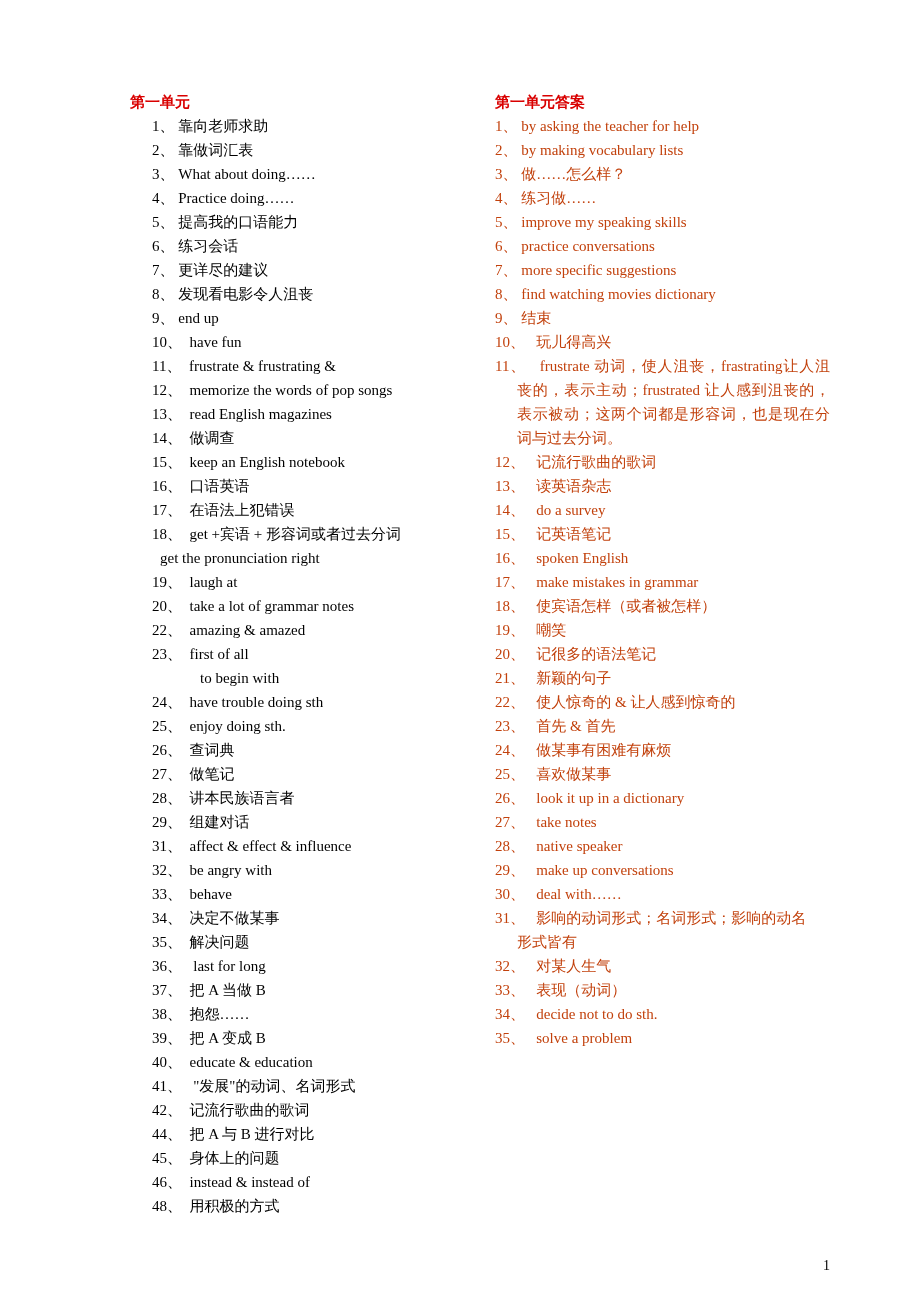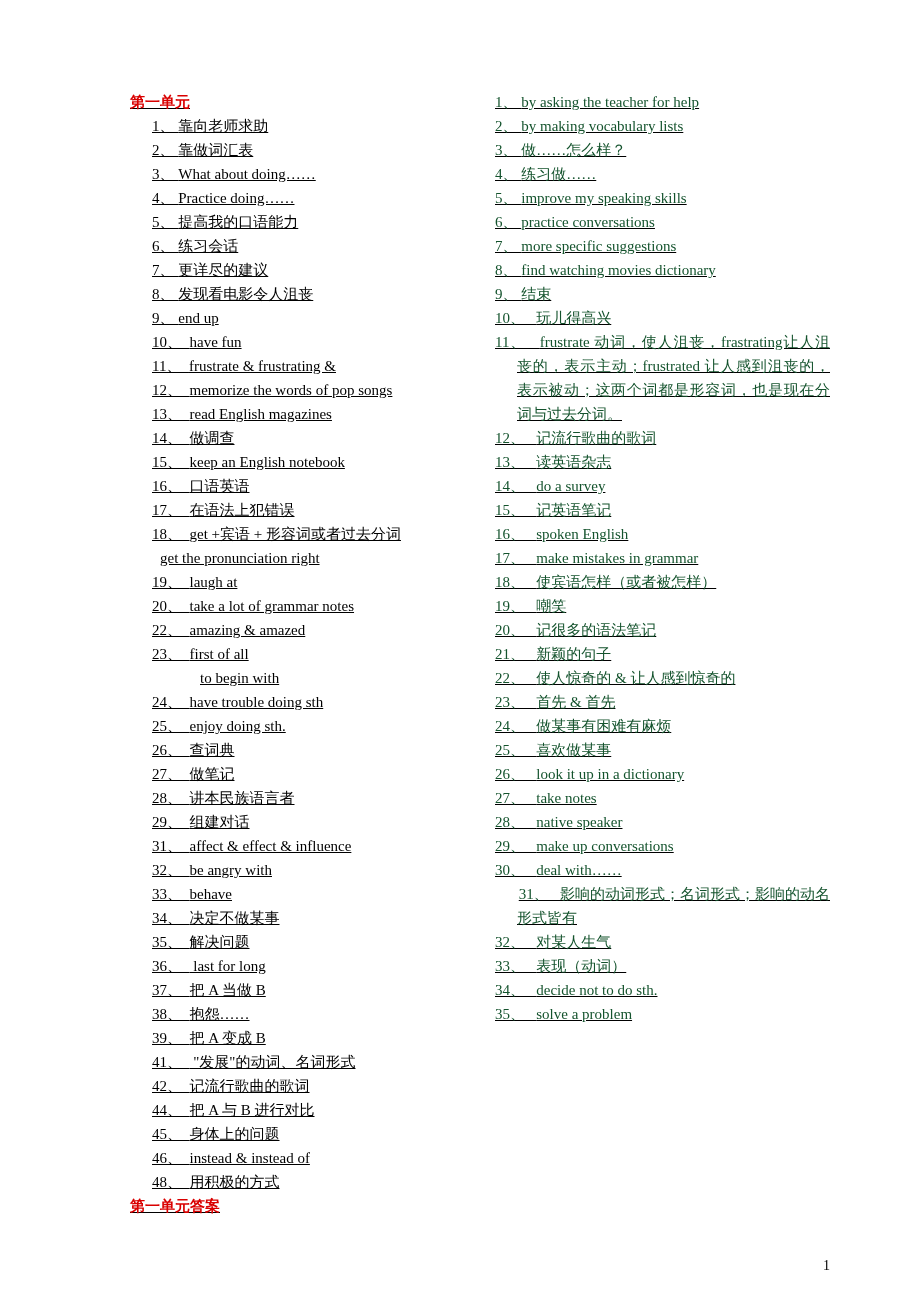--- a/index.html
+++ b/index.html
@@ -10,21 +10,20 @@
     font-size: 15px;
     line-height: 1.6;
     color: #000;
   }
   .page {
     width: 920px;
     height: 1302px;
     position: relative;
     padding: 90px 90px 0 130px;
     box-sizing: border-box;
-    text-decoration: underline;
   }
   .columns {
     column-count: 2;
     column-gap: 30px;
     column-fill: auto;
     height: 1150px;
   }
   .heading {
     color: #d90000;
     font-weight: bold;
@@ -34,32 +33,32 @@
     text-indent: -0px;
   }
   .item-pad {
     padding-left: 48px;
     text-indent: 0;
   }
   .sub {
     padding-left: 70px;
   }
   .ans {
-    color: #14532d;
+    color: #c2410c;
   }
   .pagenum {
     position: absolute;
     right: 90px;
     bottom: 25px;
     font-size: 14px;
     color: #000;
   }
   .block { margin-bottom: 0; }
   .jus { text-align: justify; }
-  .nowrap { white-space: nowrap; text-align: right; }
+  .nowrap { white-space: nowrap; }
 </style>
 </head>
 <body>
 
 <div class="page">
   <div class="columns">
 
     <div class="heading">第一单元</div>
 
     <div class="block">
@@ -95,20 +94,21 @@
       <div class="item">29、&nbsp;&nbsp;<span>组建对话</span></div>
       <div class="item">31、&nbsp;&nbsp;<span>affect &amp; effect &amp; influence</span></div>
       <div class="item">32、&nbsp;&nbsp;<span>be angry with</span></div>
       <div class="item">33、&nbsp;&nbsp;<span>behave</span></div>
       <div class="item">34、&nbsp;&nbsp;<span>决定不做某事</span></div>
       <div class="item">35、&nbsp;&nbsp;<span>解决问题</span></div>
       <div class="item">36、&nbsp;&nbsp;<span> last for long</span></div>
       <div class="item">37、&nbsp;&nbsp;<span>把 A 当做 B</span></div>
       <div class="item">38、&nbsp;&nbsp;<span>抱怨……</span></div>
       <div class="item">39、&nbsp;&nbsp;<span>把 A 变成 B</span></div>
+      <div class="item">40、&nbsp;&nbsp;<span>educate &amp; education</span></div>
       <div class="item">41、&nbsp;&nbsp;<span> "发展"的动词、名词形式</span></div>
       <div class="item">42、&nbsp;&nbsp;<span>记流行歌曲的歌词</span></div>
       <div class="item">44、&nbsp;&nbsp;<span>把 A 与 B 进行对比</span></div>
       <div class="item">45、&nbsp;&nbsp;<span>身体上的问题</span></div>
       <div class="item">46、&nbsp;&nbsp;<span>instead &amp; instead of</span></div>
       <div class="item">48、&nbsp;&nbsp;<span>用积极的方式</span></div>
     </div>
 
     <div class="heading">第一单元答案</div>
 

